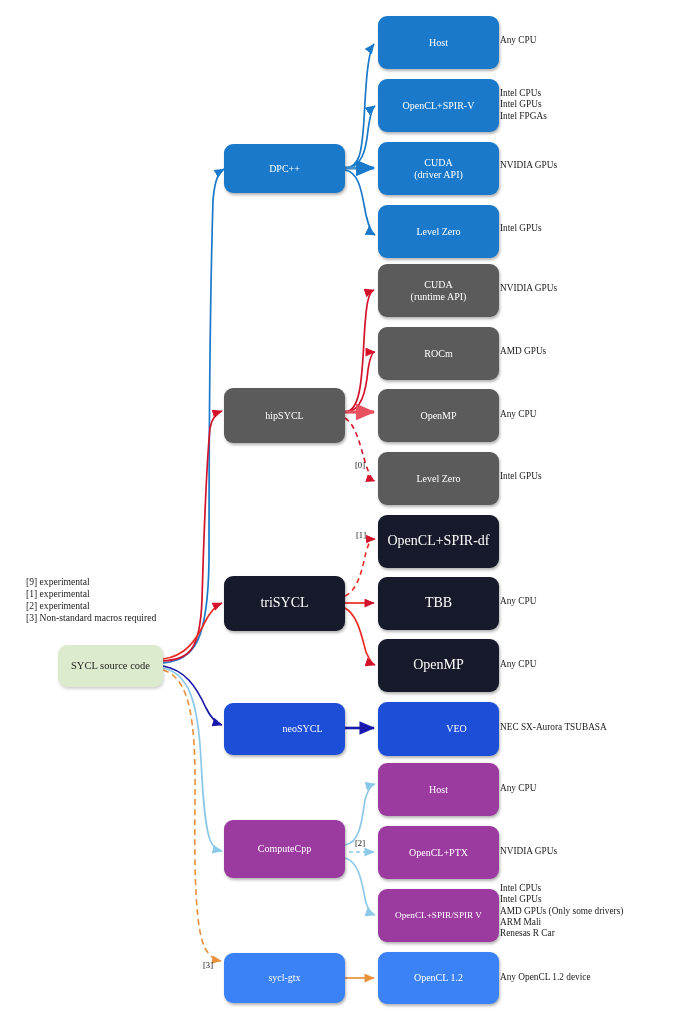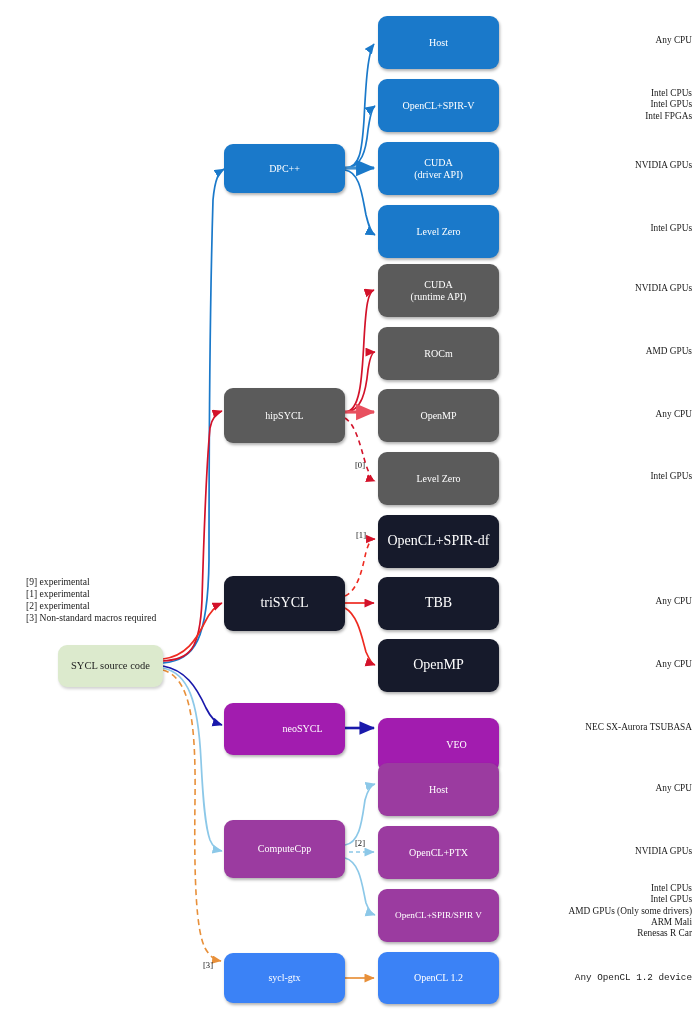--- a/index.html
+++ b/index.html
@@ -10,25 +10,25 @@
 
   .node{position:absolute;border-radius:9px;display:flex;align-items:center;
         justify-content:center;text-align:center;line-height:1.15;
         box-shadow:1px 2px 3px rgba(0,0,0,0.30);box-sizing:border-box;padding:2px 4px;}
   .node span{display:block;}
 
   .n-source{background:#dceacd;color:#222222;font-size:10.5px;box-shadow:1px 2px 3px rgba(0,0,0,0.18);}
   .n-blue{background:#1a79ca;color:#ffffff;font-size:10px;}
   .n-grey{background:#5b5b5b;color:#ffffff;font-size:10px;}
   .n-dark{background:#161a2b;color:#ffffff;font-size:14px;}
-  .n-navy{background:#a21caf;color:#ffffff;font-size:10px;padding-left:40px;}
+  .n-navy{background:#1d4ed8;color:#ffffff;font-size:10px;padding-left:40px;}
   .n-purple{background:#9b3ba0;color:#ffffff;font-size:10px;}
   .n-teal{background:#3b82f6;color:#ffffff;font-size:10px;}
 
-  .rtext{position:absolute;text-align:right;font-size:9.3px;line-height:1.22;
+  .rtext{position:absolute;text-align:left;font-size:9.3px;line-height:1.22;
          color:#1a1a1a;width:192px;left:500px;}
   .legend{position:absolute;left:26px;top:576px;font-size:9.6px;line-height:1.26;color:#1a1a1a;}
   .edgelabel{position:absolute;font-size:8.6px;color:#111111;}
 </style>
 </head>
 <body>
 
 <div id="canvas">
 
   <svg class="edges" viewBox="0 0 692 1011">
@@ -155,21 +155,21 @@
     <span>OpenCL+SPIR-df</span>
   </div>
   <div class="edgelabel" style="left:356px;top:530px;">[1]</div>
   <div class="node n-dark" style="left:378px;top:577px;width:121px;height:53px;">
     <span>TBB</span>
   </div>
   <div class="node n-dark" style="left:378px;top:639px;width:121px;height:53px;">
     <span>OpenMP</span>
   </div>
 
-  <div class="node n-navy" style="left:378px;top:718px;width:121px;height:54px;align-items:center;">
+  <div class="node n-navy" style="left:378px;top:702px;width:121px;height:54px;align-items:center;">
     <span>VEO</span>
   </div>
 
   <div class="node n-purple" style="left:378px;top:763px;width:121px;height:53px;">
     <span>Host</span>
   </div>
   <div class="node n-purple" style="left:378px;top:826px;width:121px;height:53px;">
     <span>OpenCL+PTX</span>
   </div>
   <div class="edgelabel" style="left:355px;top:838px;">[2]</div>
@@ -204,15 +204,15 @@
   <div class="rtext" style="top:783px;">Any CPU</div>
   <div class="rtext" style="top:846px;">NVIDIA GPUs</div>
   <div class="rtext" style="top:883px;">
       <div>Intel CPUs</div>
       <div>Intel GPUs</div>
       <div>AMD GPUs (Only some drivers)</div>
       <div>ARM Mali</div>
       <div>Renesas R Car</div>
     </div>
 
-  <div class="rtext" style="top:972px;font-family:Liberation Mono, monospace;">Any OpenCL 1.2 device</div>
+  <div class="rtext" style="top:972px;">Any OpenCL 1.2 device</div>
 
 </div>
 
 </body></html>

